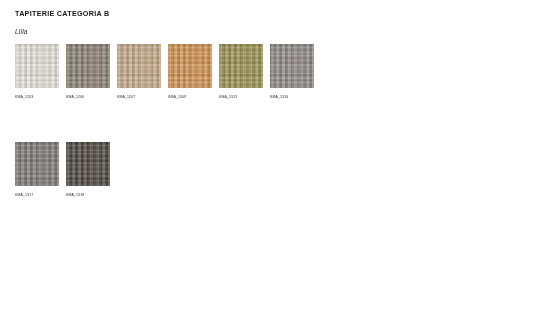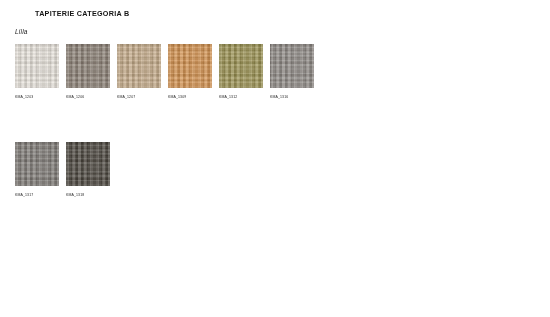--- a/index.html
+++ b/index.html
@@ -19,21 +19,20 @@
     position: relative;
     width: 550px;
     height: 317px;
     background: #ffffff;
     box-sizing: border-box;
   }
   .header {
     position: absolute;
     left: 15px;
     top: 9px;
-    margin-left: 20px;
   }
   .page-title {
     font-size: 7.2px;
     font-weight: bold;
     letter-spacing: 0.28px;
     color: #141414;
     line-height: 10px;
     white-space: nowrap;
   }
   .page-subtitle {

